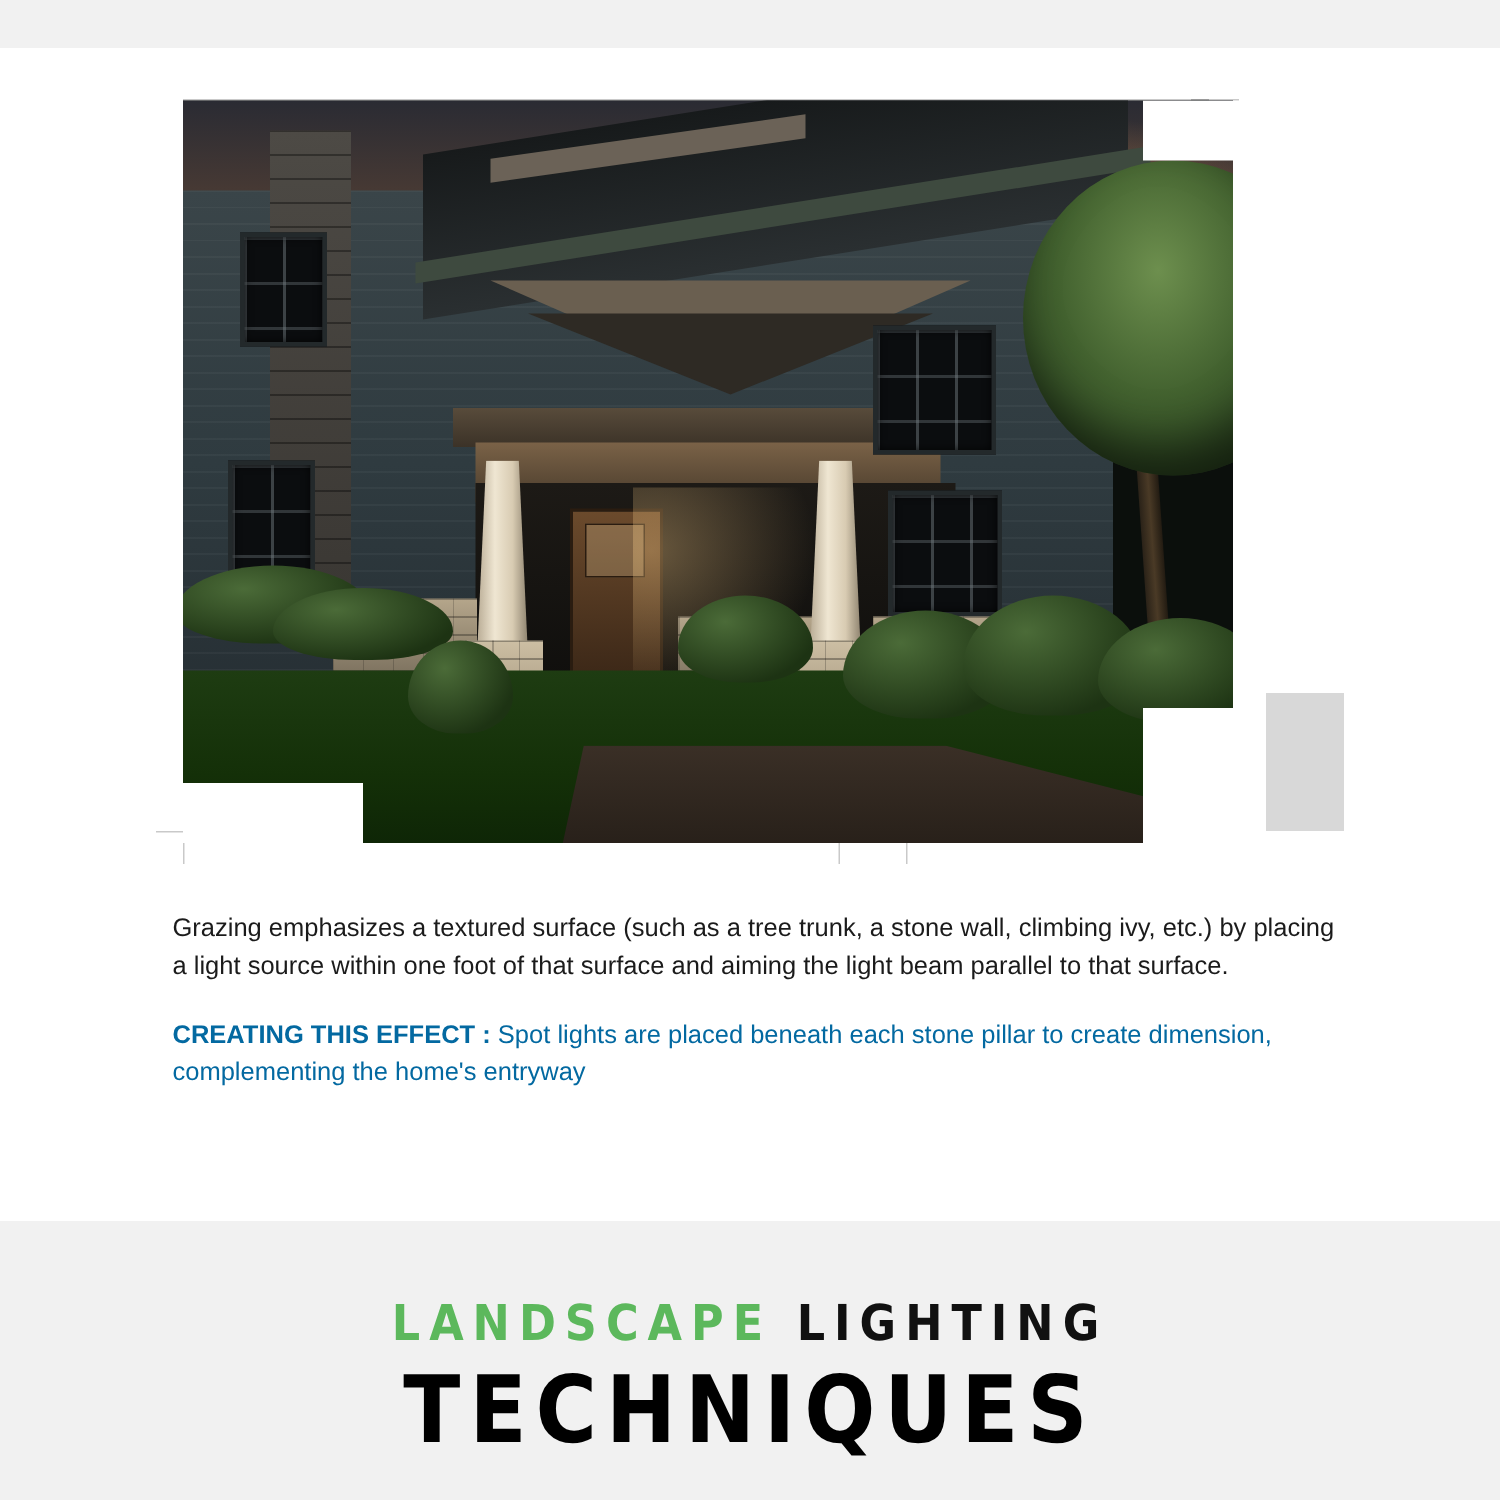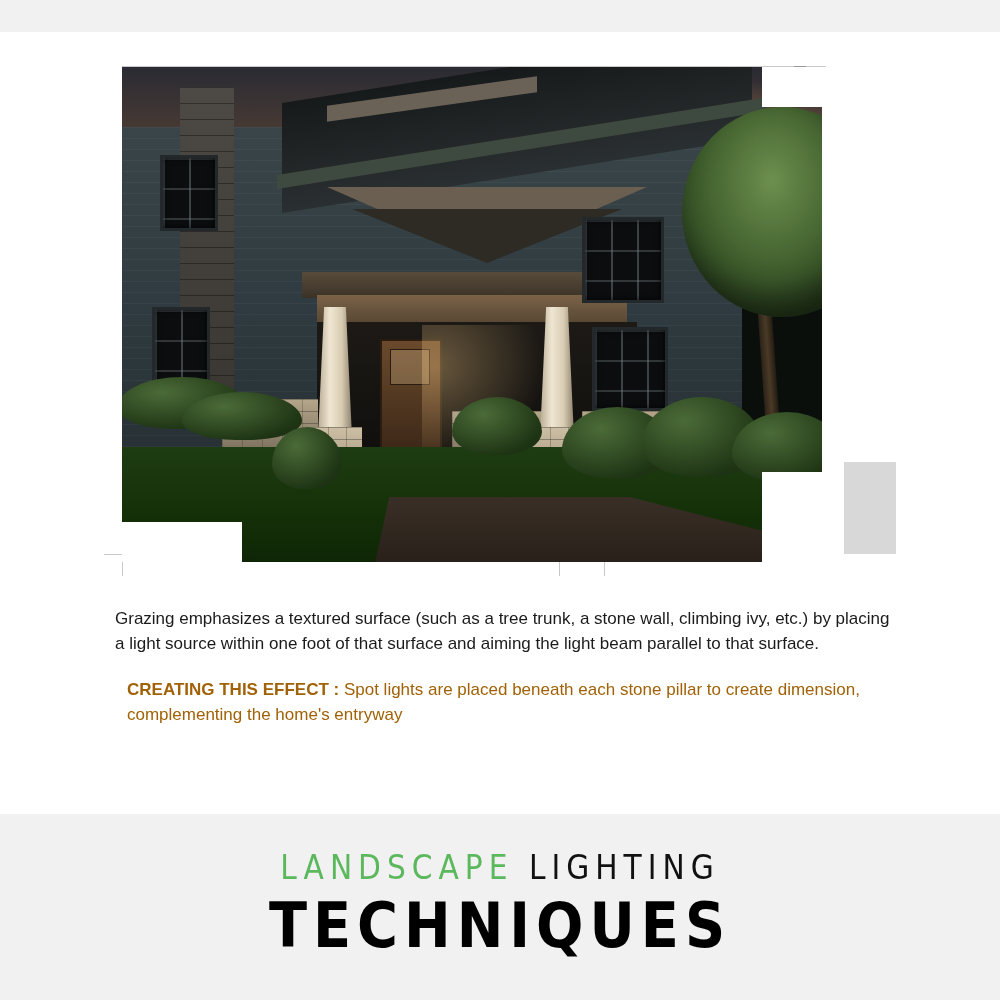--- a/index.html
+++ b/index.html
@@ -273,44 +273,44 @@
   .body-copy {
     font-size: 17px;
     line-height: 1.45;
     color: #1b1b1b;
     margin: 0 0 22px 0;
     max-width: 775px;
   }
   .effect-line {
     font-size: 17px;
     line-height: 1.45;
-    color: #a16207;
-    margin: 12px;
+    color: #0369a1;
+    margin: 0;
     max-width: 775px;
   }
   .effect-label {
     font-weight: bold;
   }
 
   
   .footer {
     position: absolute;
     left: 0;
     top: 814px;
     width: 1000px;
     height: 186px;
     background: #f1f1f1;
     text-align: center;
   }
   .footer-line1 {
-    margin-top: 34px;
+    margin-top: 48px;
     font-family: "DejaVu Sans Condensed", "Liberation Sans", sans-serif;
     font-size: 33px;
     letter-spacing: 6px;
-    font-weight: 400;
+    font-weight: 700;
   }
   .f-green { color: #5cb85c; }
   .f-dark { color: #111111; }
   .footer-line2 {
     margin-top: 6px;
     font-family: "DejaVu Sans Condensed", "Liberation Sans", sans-serif;
     font-size: 62px;
     letter-spacing: 6px;
     color: #000000;
     font-weight: 700;

